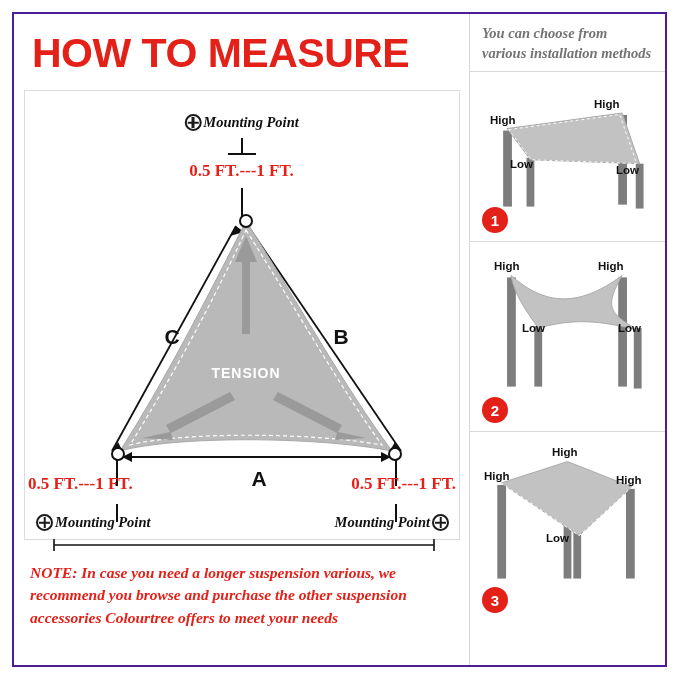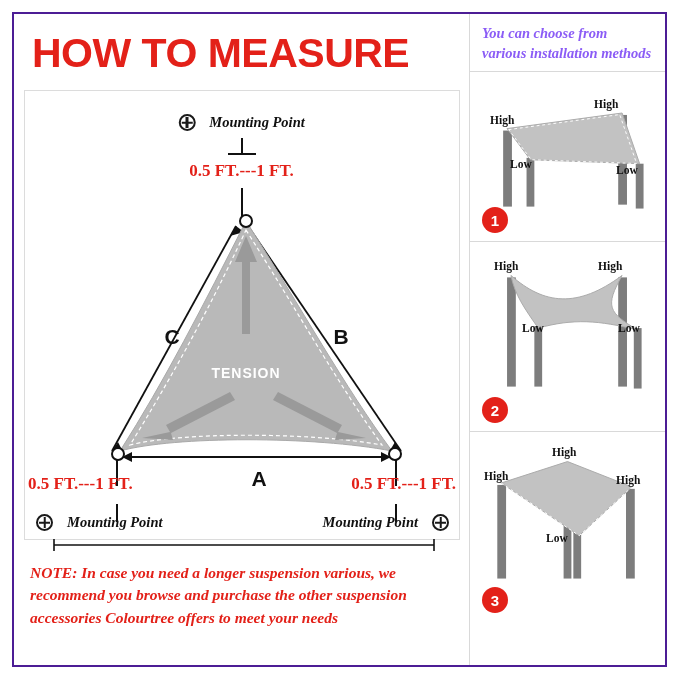--- a/index.html
+++ b/index.html
@@ -55,21 +55,21 @@
     width: 436px;
     height: 450px;
     border: 1px solid #dcdcdc;
     box-sizing: border-box;
   }
   
   .mp {
     position: absolute;
     display: flex;
     align-items: center;
-    gap: 14px;
+    gap: 2px;
   }
   .mp-glyph {
     width: 17px;
     height: 17px;
     border-radius: 50%;
     border: 2px solid #1a1a1a;
     position: relative;
     box-sizing: border-box;
     flex: 0 0 auto;
   }
@@ -167,21 +167,21 @@
     font-family: "Liberation Serif", serif;
   }
   
   .right {
     position: relative;
     flex: 1;
     height: 100%;
     box-sizing: border-box;
   }
   .right-head {
-    color: #8b5cf6;
+    color: #737373;
     font-weight: bold;
     font-style: italic;
     font-size: 14.5px;
     line-height: 1.35;
     padding: 10px 10px 0 12px;
     font-family: "Liberation Serif", serif;
   }
   .opt {
     position: relative;
     box-sizing: border-box;
@@ -202,21 +202,21 @@
     display: flex;
     align-items: center;
     justify-content: center;
     font-family: "Liberation Sans", sans-serif;
   }
   .hl {
     position: absolute;
     font-size: 11.5px;
     font-weight: bold;
     color: #111111;
-    font-family: Liberation Serif, serif;
+    font-family: Liberation Sans, sans-serif;
     white-space: nowrap;
   }
   .opt-svg {
     display: block;
     width: 100%;
   }
 </style>
 </head>
 <body>
 

